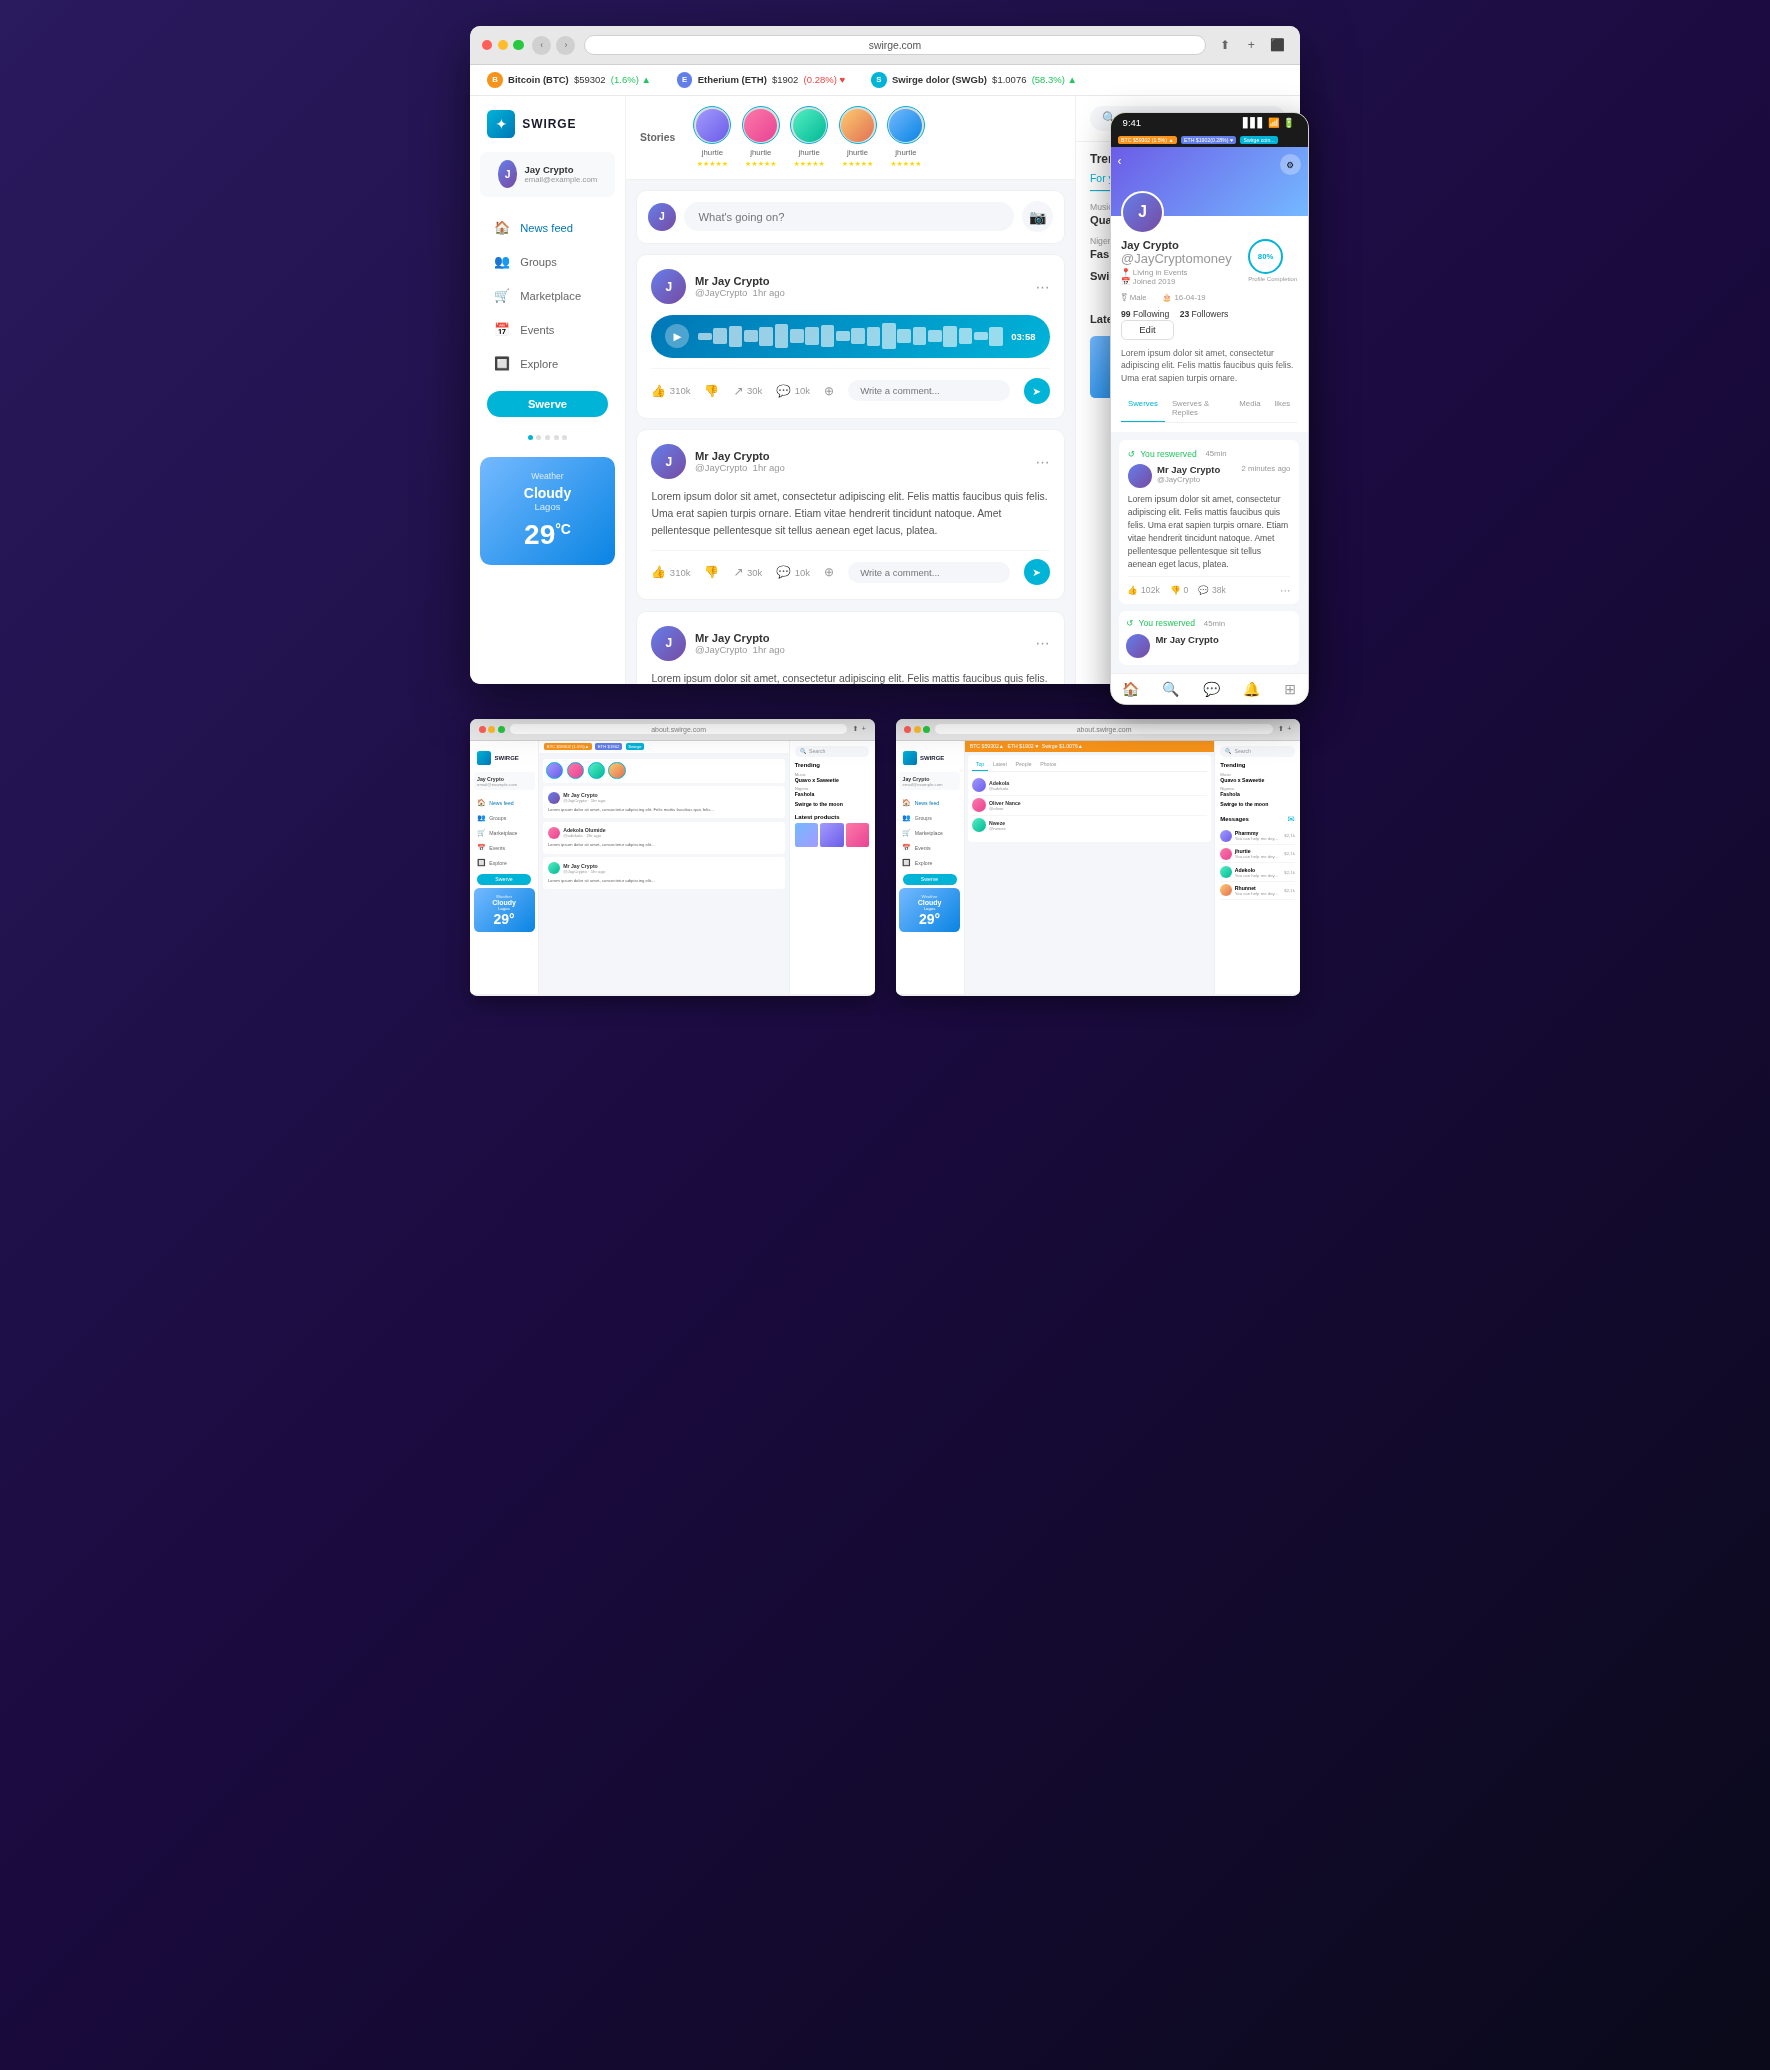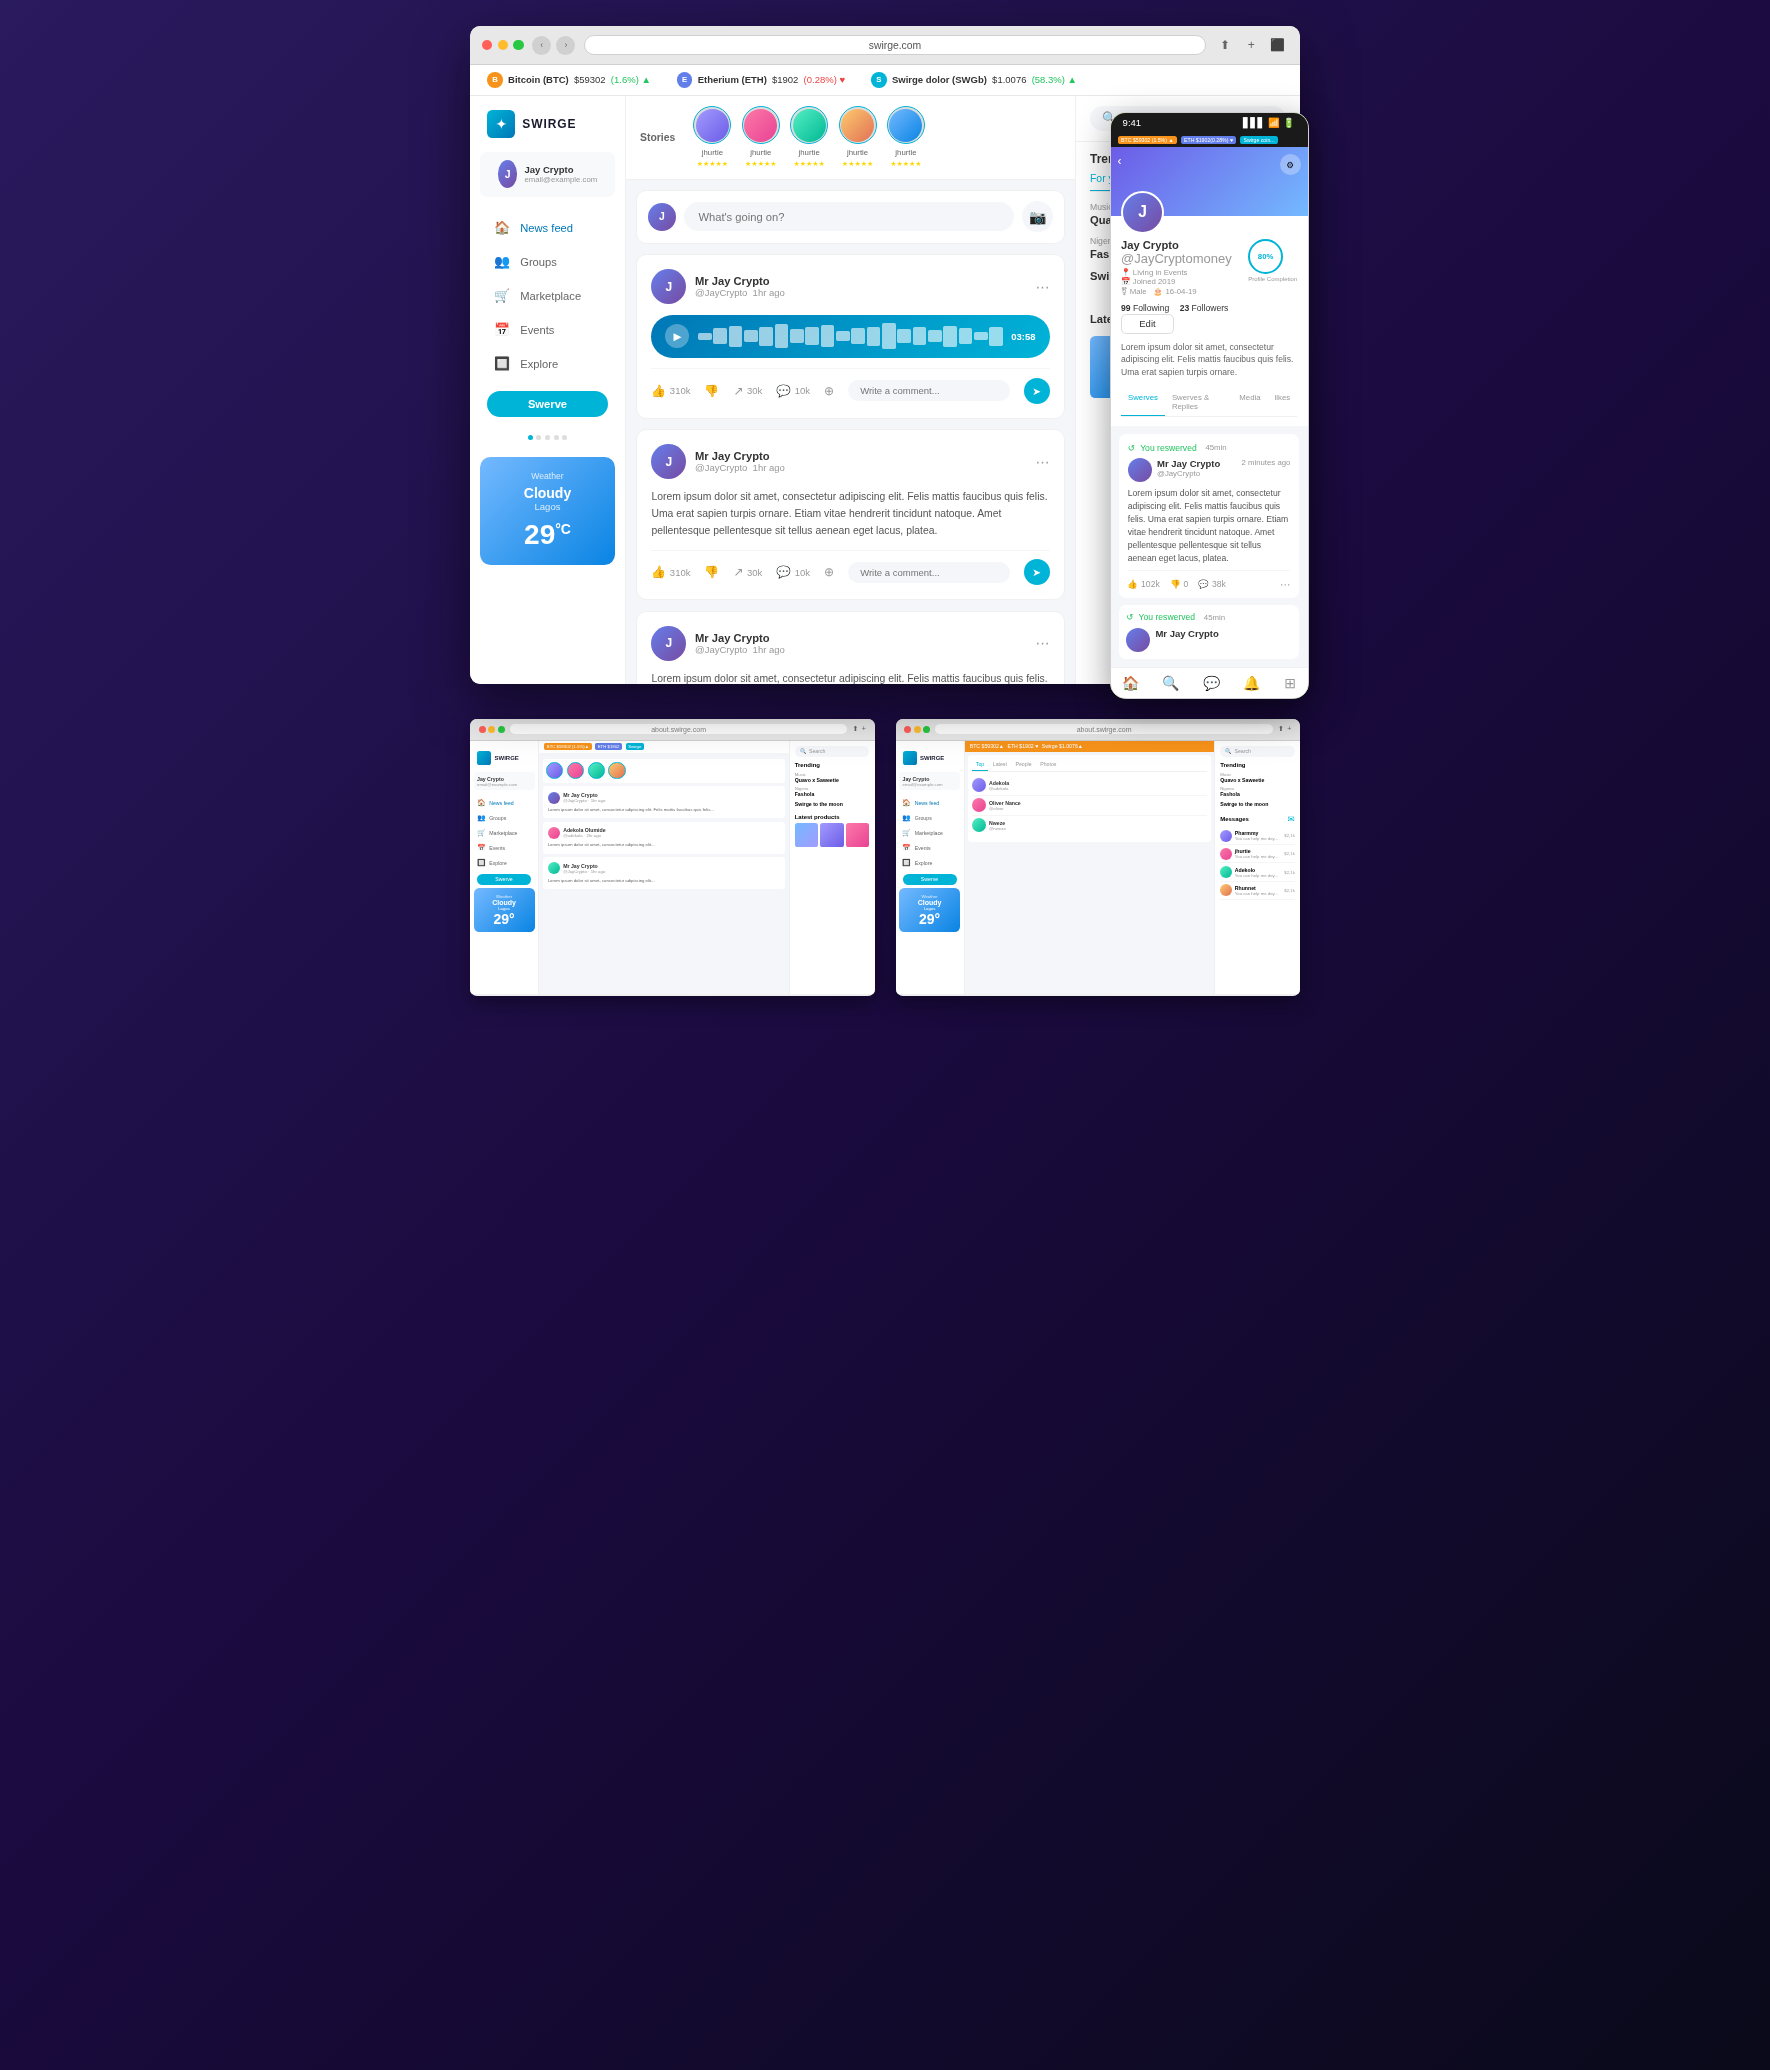--- a/index.html
+++ b/index.html
@@ -1012,21 +1012,21 @@
       <div style="position:absolute;top:7px;left:7px;font-size:12px;color:white;cursor:pointer;">‹</div>
     </div>
 
     <div style="padding:22.5px 10.4px 8.6px;background:white;">
       <div style="display:flex;justify-content:space-between;align-items:flex-start">
         <div>
           <div style="font-size:11.2px;font-weight:700;color:#333">Jay Crypto</div>
           <div style="font-size:13px;color:#999">@JayCryptomoney</div>
           <div style="font-size:7.8px;color:#999;margin-top:1.7px">📍 <span>Living in Events</span></div>
           <div style="font-size:7.8px;color:#999">📅 <span>Joined 2019</span></div>
-          <div style="font-size:7.8px;color:#999;display:flex;gap:7px;margin-top:1px">
+          <div style="font-size:7.8px;color:#999;display:flex;gap:16px;margin-top:7px">
             <span>⚧ <span>Male</span></span>
             <span>🎂 <span>16-04-19</span></span>
           </div>
         </div>
         <div style="text-align:center">
           <div style="width:35px;height:35px;border-radius:50%;border:2.6px solid #00b4d8;display:flex;align-items:center;justify-content:center;font-size:7.8px;font-weight:700;color:#00b4d8;">80%</div>
           <div style="font-size:6px;color:#999;margin-top:1.7px">Profile Completion</div>
         </div>
       </div>
 

